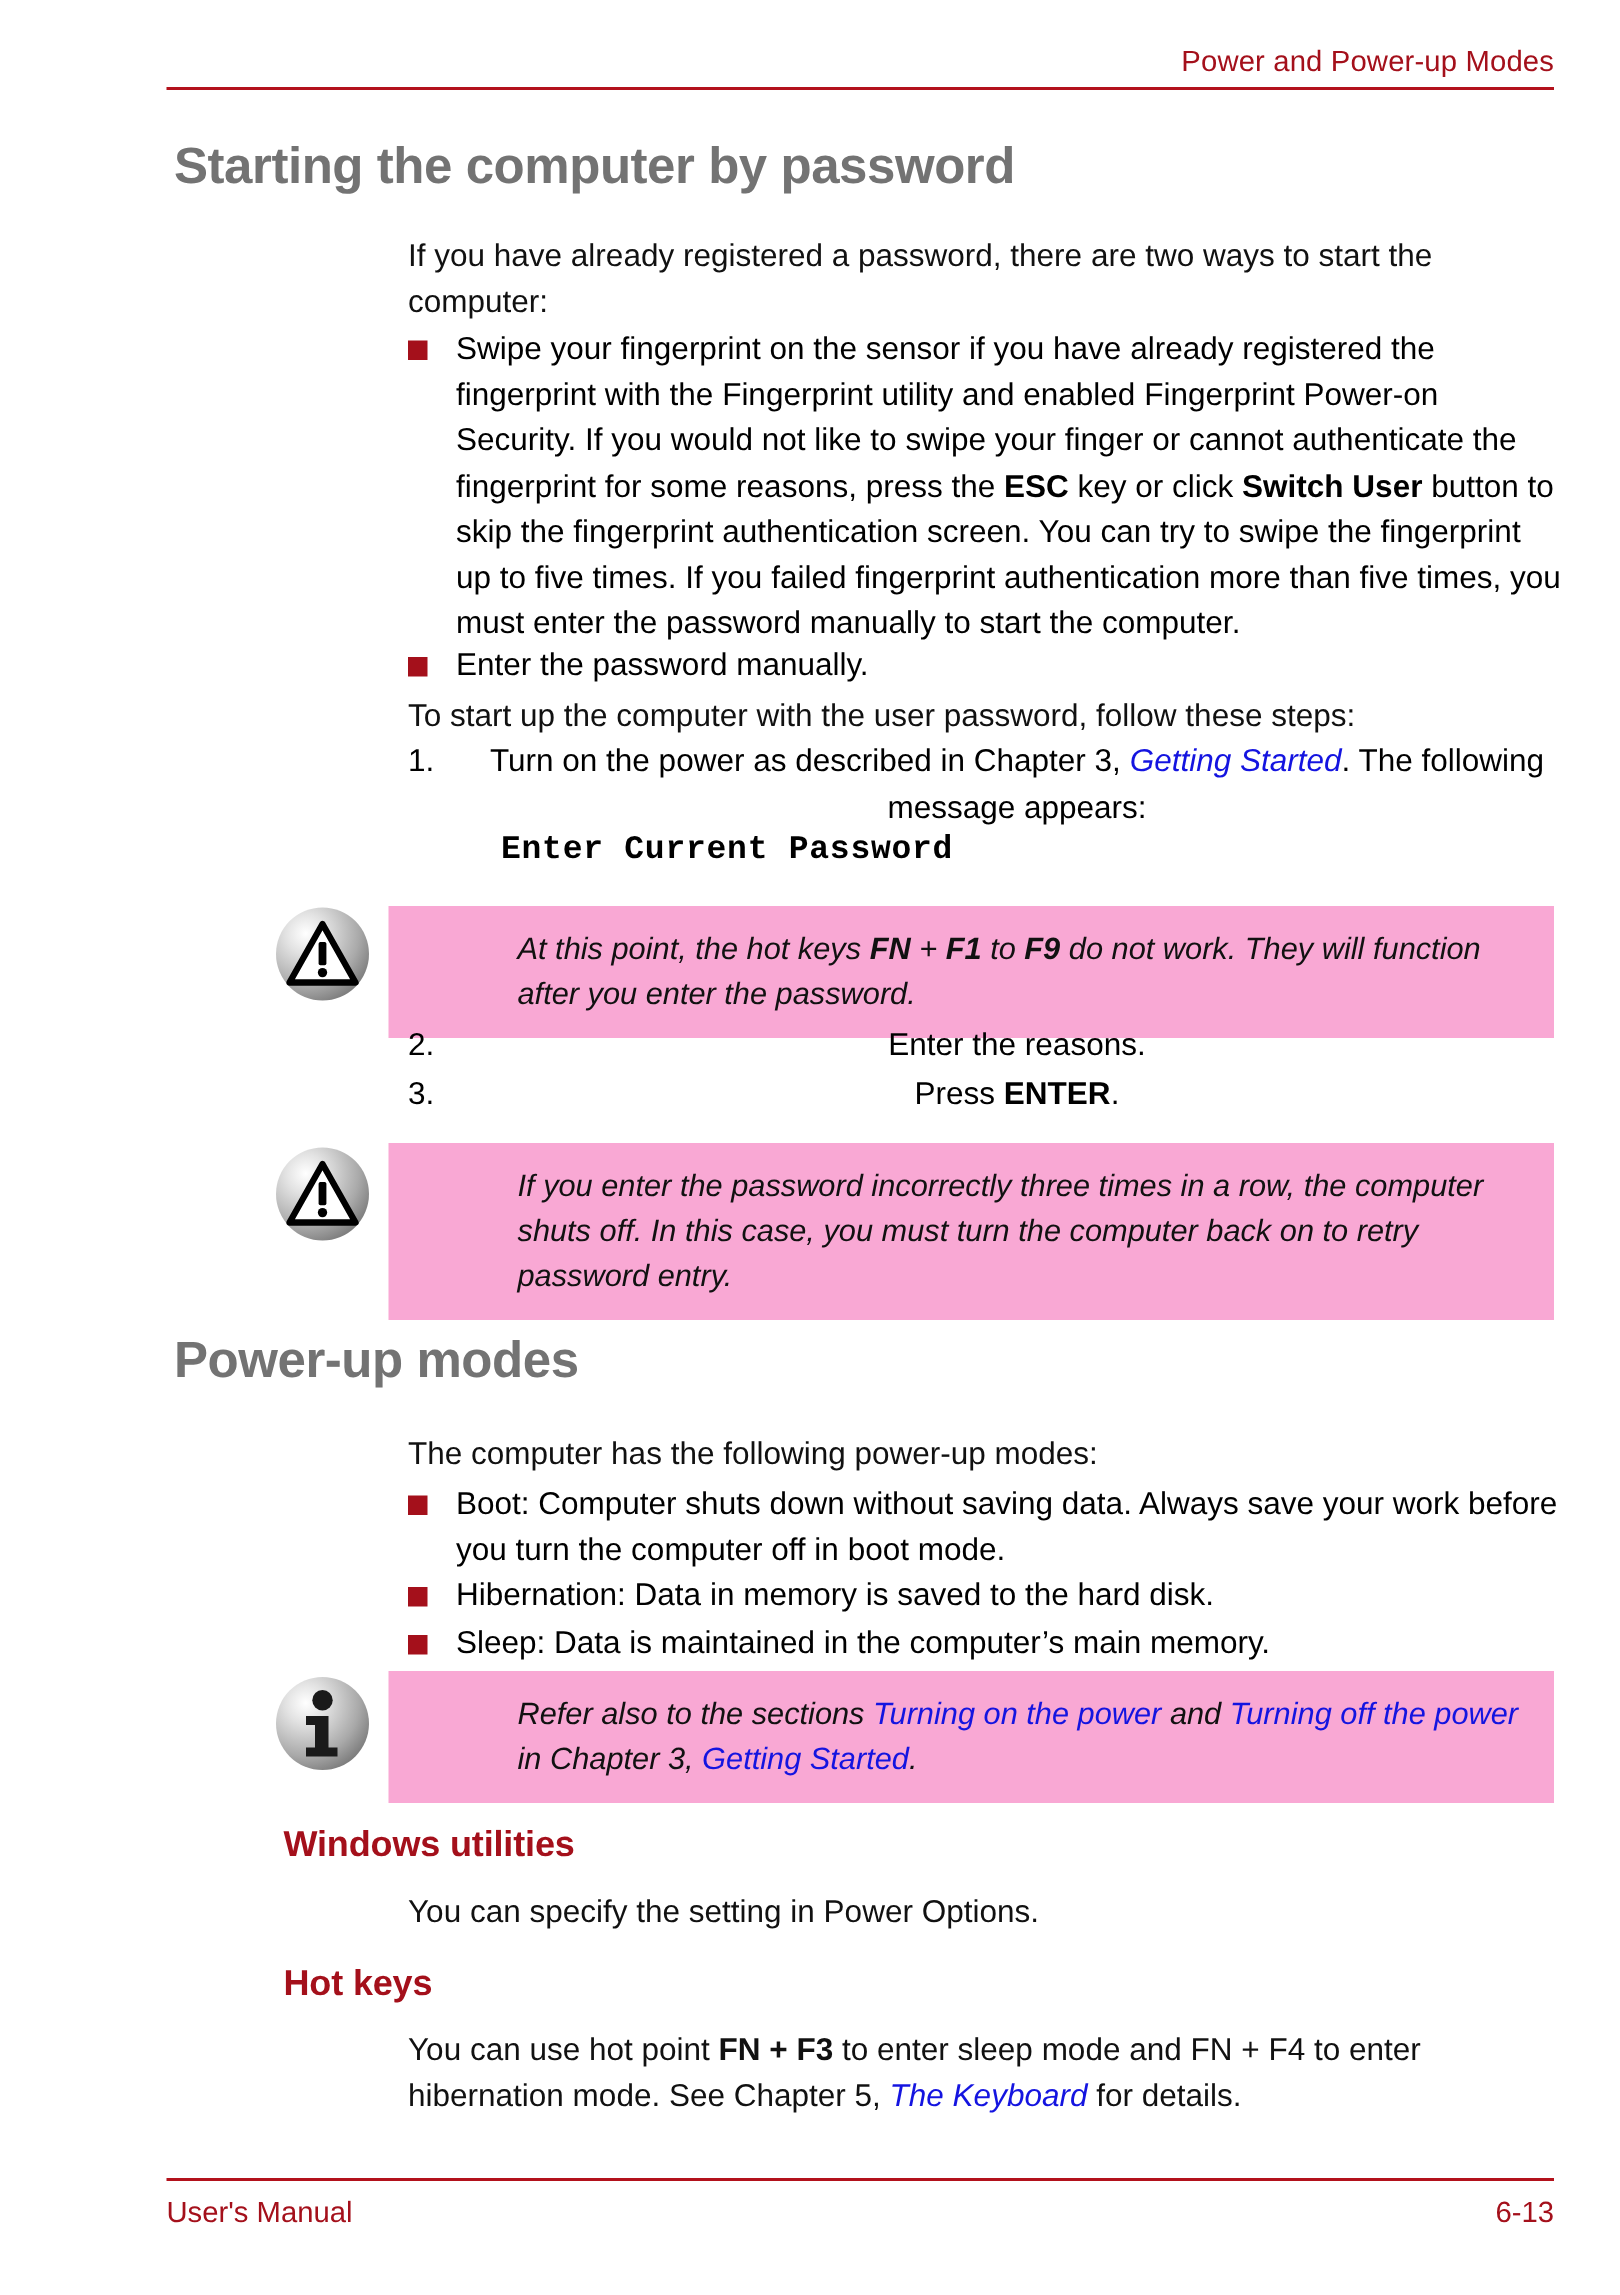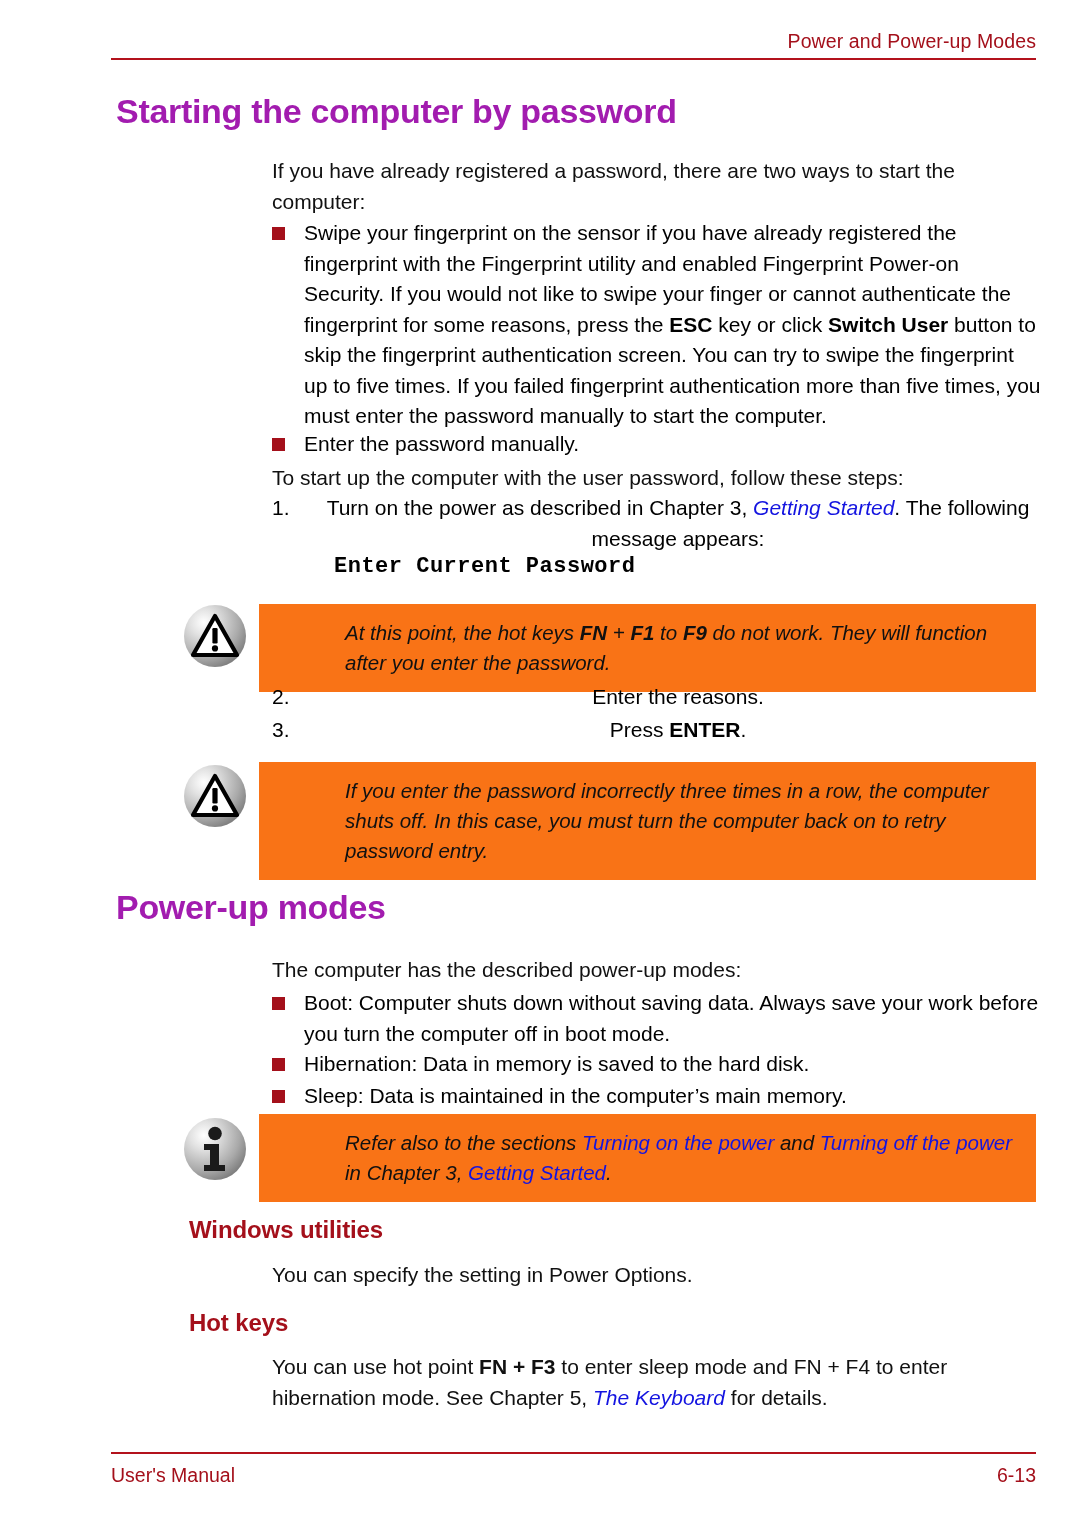--- a/index.html
+++ b/index.html
@@ -60,21 +60,21 @@
     color: #A4101B;
     font-size: 19.5px;
     line-height: 22px;
   }
 
   
   h1.h-main {
     position: absolute;
     margin: 0;
     left: 100px;
-    color: #a21caf;
+    color: #737373;
     font-size: 34px;
     font-weight: bold;
     letter-spacing: -0.3px;
     line-height: 38px;
     white-space: nowrap;
   }
   h2.h-sub {
     position: absolute;
     margin: 0;
     left: 173px;
@@ -138,21 +138,21 @@
     font-weight: bold;
     letter-spacing: 0.5px;
     line-height: 28px;
   }
 
   
   .note {
     position: absolute;
     left: 243px;
     width: 777px;
-    background: #f97316;
+    background: #f9a8d4;
     box-sizing: border-box;
     padding: 14px 16px 14px 14px;
   }
   .note-text {
     font-size: 20.5px;
     font-style: italic;
     line-height: 30px;
     color: #111;
   }
 
@@ -238,21 +238,21 @@
       <rect x="28.4" y="23" width="5.2" height="15.5" fill="#000000" rx="1.2"></rect>
       <circle cx="31" cy="43.4" r="3.1" fill="#000000"></circle>
     </svg>
   </div>
   <div class="note" style="top:762px;">
     <div class="note-text" style="padding-left:72px;"><span style="font-style: italic;">If you enter the password incorrectly three times in a row, the computer shuts off. In this case, you must turn the computer back on to retry password entry.</span></div>
   </div>
 
   <h1 class="h-main" style="top:888px;">Power-up modes</h1>
 
-  <div class="para indent" style="top:955px;">The computer has the described power-up modes:</div>
+  <div class="para indent" style="top:955px;">The computer has the following power-up modes:</div>
 
   <div class="bullet-row" style="top:988px;">
     <span class="bullet-sq"></span>
     <span class="bullet-text"><span>Boot: Computer shuts down without saving data. Always save your work before you turn the computer off in boot mode.</span></span>
   </div>
 
   <div class="bullet-row" style="top:1049px;">
     <span class="bullet-sq"></span>
     <span class="bullet-text"><span>Hibernation: Data in memory is saved to the hard disk.</span></span>
   </div>

